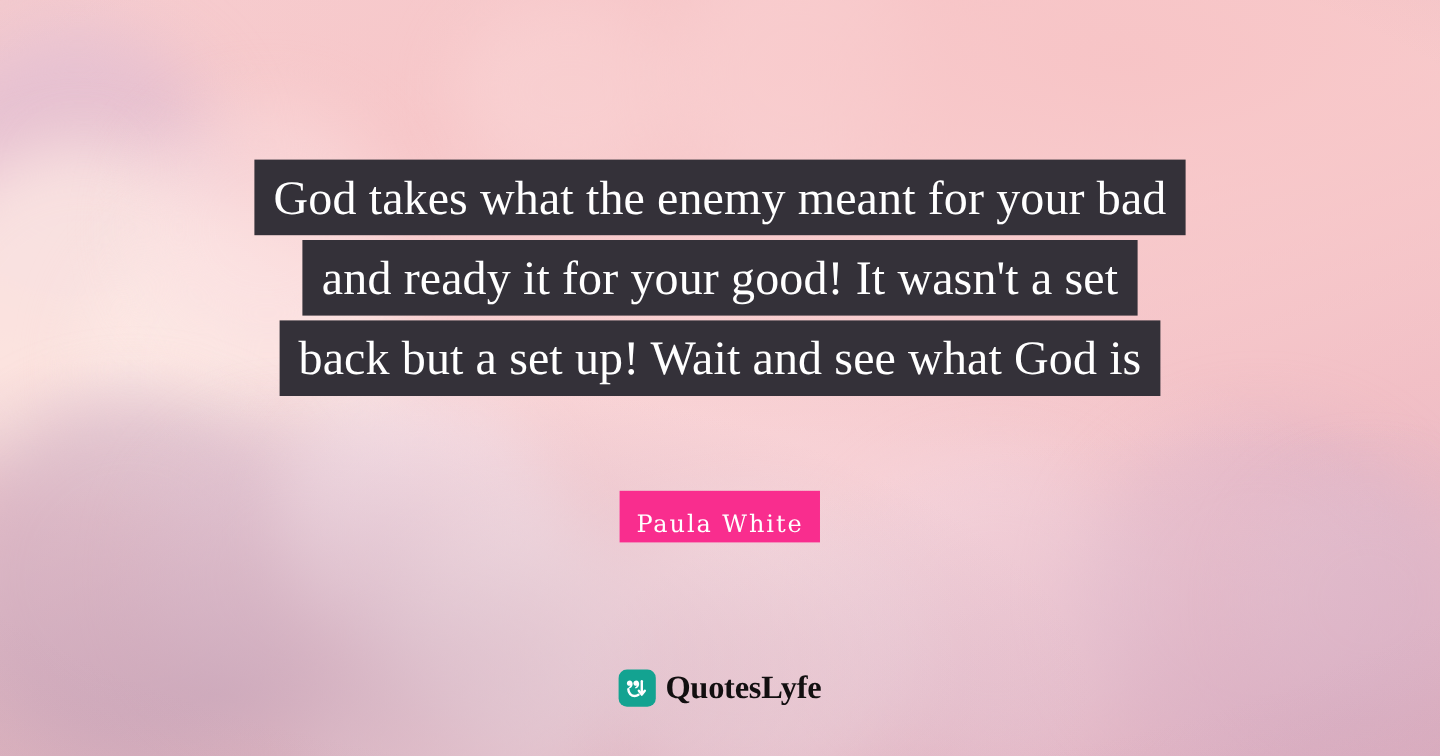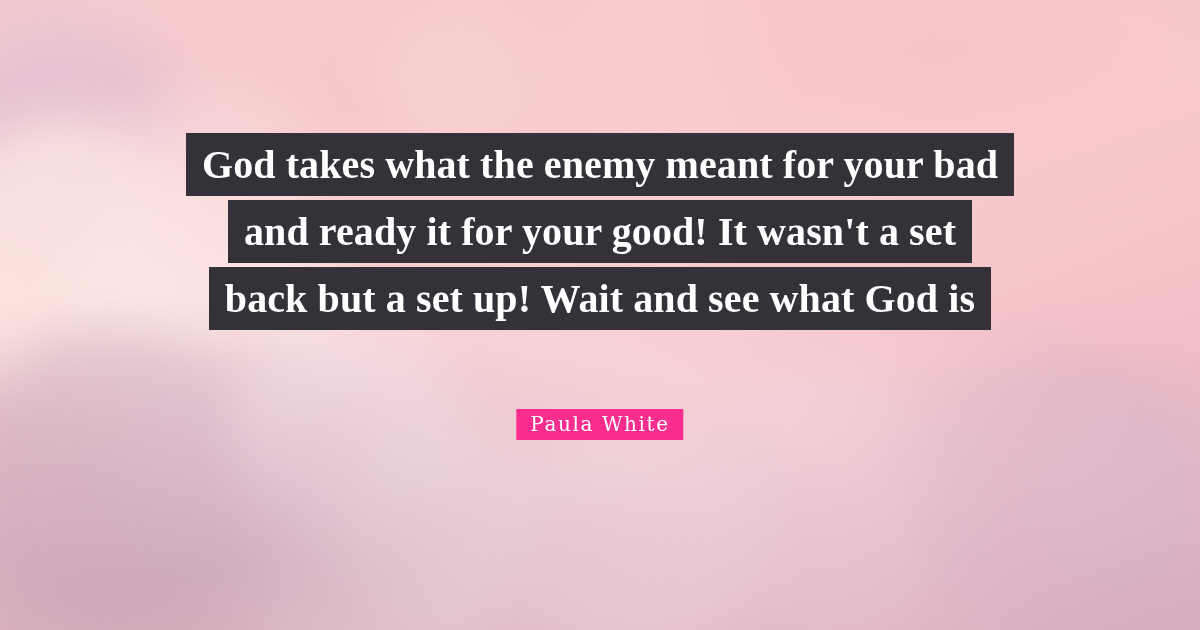--- a/index.html
+++ b/index.html
@@ -59,35 +59,35 @@
     display: block;
     background: #343139;
     color: #ffffff;
     font-size: 40px;
     line-height: 63px;
     height: 63px;
     padding: 0 16px;
     margin-bottom: 4px;
     white-space: nowrap;
     letter-spacing: 0.1px;
-    font-weight: 700;
+    font-weight: 400;
     text-align: center;
   }
 
   
   #author-badge {
     position: absolute;
     left: 50%;
     transform: translateX(-50%);
     top: 409px;
     background: #f92d8e;
     color: #ffffff;
     font-size: 20px;
     line-height: 28px;
-    padding: 1px 14px 2px 14px;
+    padding: 13px 14px 2px 14px;
     letter-spacing: 1.6px;
     font-family: "DejaVu Serif", "Liberation Serif", serif;
     white-space: nowrap;
   }
 
   
   #site-logo {
     position: absolute;
     left: 50%;
     transform: translateX(-50%);
@@ -145,14 +145,26 @@
   <div class="bg-vignette"></div>
 
   <div id="quote-block">
     <span class="quote-line">God takes what the enemy meant for your bad</span>
     <span class="quote-line">and ready it for your good! It wasn't a set</span>
     <span class="quote-line">back but a set up! Wait and see what God is</span>
   </div>
 
   <div id="author-badge">Paula White</div>
 
+  <div id="site-logo">
+    <span id="logo-mark">
+      <svg width="23" height="23" viewBox="0 0 24 24" aria-hidden="true">
+        <path d="M5.6 5.2c-1.5 0-2.6 1.0-2.6 2.4 0 1.3 1.0 2.3 2.3 2.3 .3 0 .6-.05 .85-.15-.25 .75-.95 1.35-1.7 1.5l.35 1.0c1.9-.35 3.25-1.95 3.25-3.9 0-1.85-1.1-3.15-2.45-3.15z" fill="#ffffff"></path>
+        <path d="M11.3 5.2c-1.5 0-2.6 1.0-2.6 2.4 0 1.3 1.0 2.3 2.3 2.3 .3 0 .6-.05 .85-.15-.25 .75-.95 1.35-1.7 1.5l.35 1.0c1.9-.35 3.25-1.95 3.25-3.9 0-1.85-1.1-3.15-2.45-3.15z" fill="#ffffff"></path>
+        <path d="M4.3 12.9c0 3.3 2.5 5.9 5.6 5.9 1.2 0 2.3-.4 3.2-1.05" fill="none" stroke="#ffffff" stroke-width="2.1" stroke-linecap="round"></path>
+        <path d="M16.0 6.0 L16.0 16.4" fill="none" stroke="#ffffff" stroke-width="2.1" stroke-linecap="round"></path>
+        <path d="M13.4 14.2 L16.0 17.6 L18.6 14.2" fill="none" stroke="#ffffff" stroke-width="2.1" stroke-linecap="round" stroke-linejoin="round"></path>
+      </svg>
+    </span>
+    <span id="logo-wordmark">QuotesLyfe</span>
+  </div>
 
 </div>
 
 </body></html>

